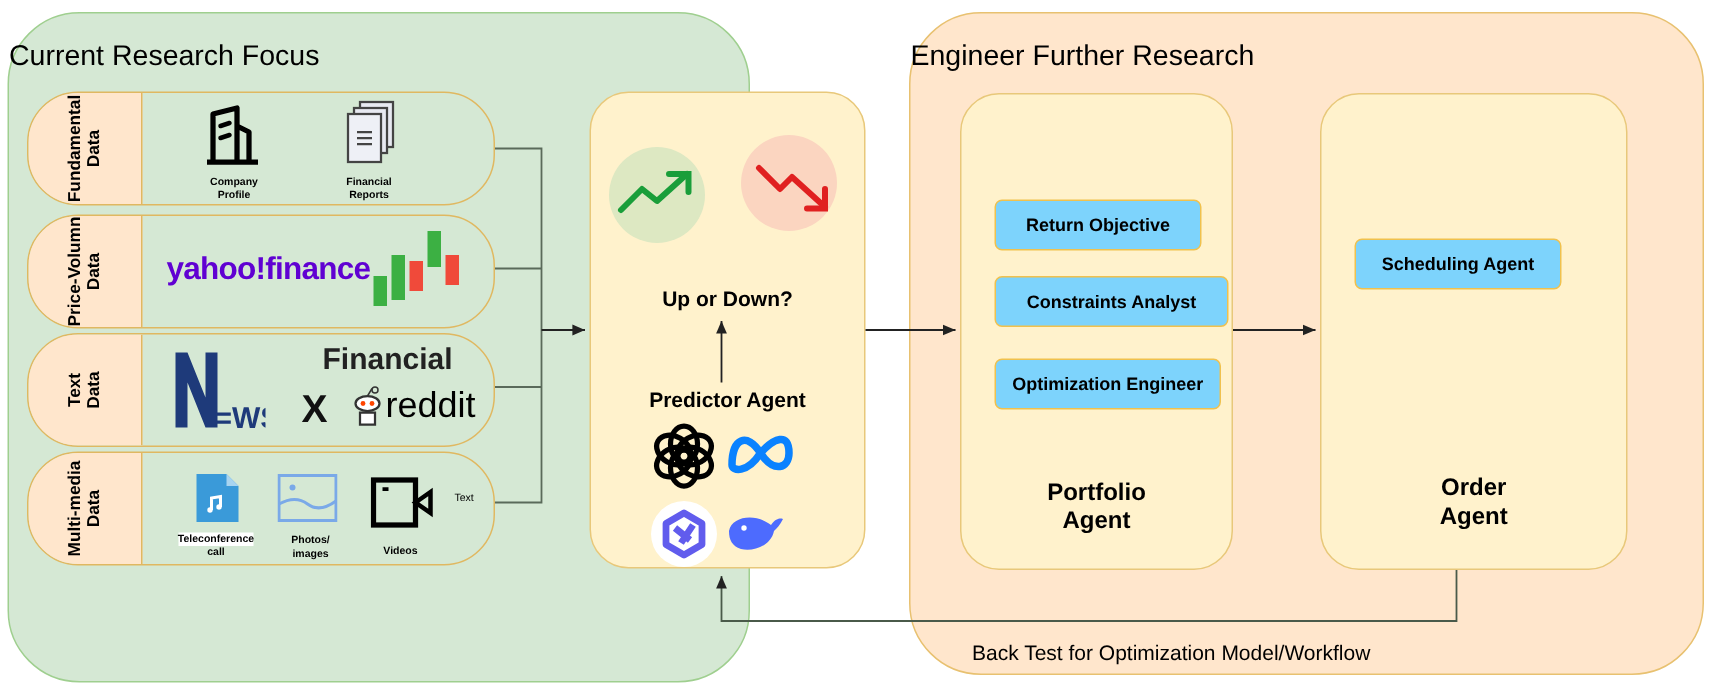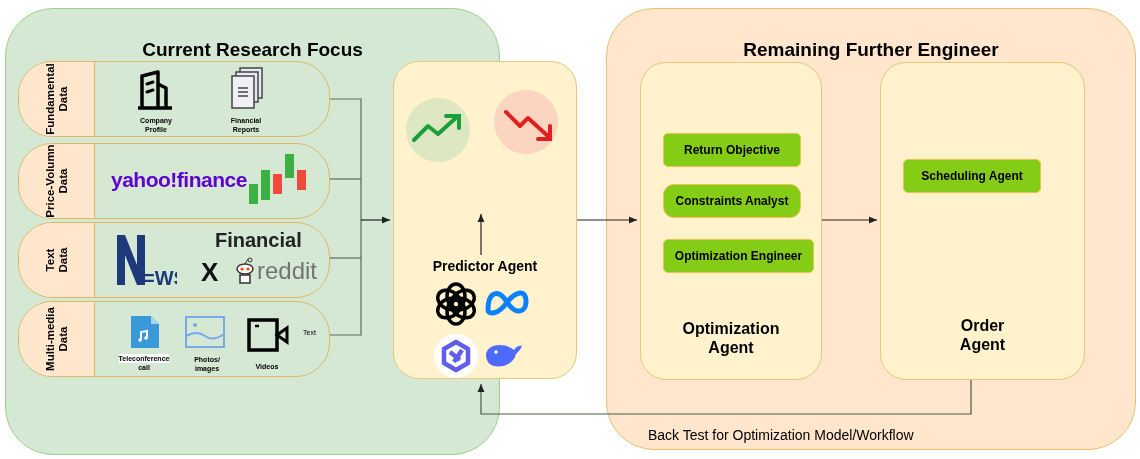--- a/index.html
+++ b/index.html
@@ -1,38 +1,38 @@
 <!DOCTYPE html>
 <html><head>
 <meta charset="utf-8">
 <style>
   * { box-sizing: border-box; margin: 0; padding: 0; }
   body { width: 1140px; height: 459px; background: #ffffff; position: relative; overflow: hidden; font-family: "Liberation Sans", sans-serif; color: #000; }
   .abs { position: absolute; }
   .panel-green { left: 5px; top: 8px; width: 495px; height: 447px; background: #d5e8d4; border: 1px solid #9fcf8f; border-radius: 48px; }
   .panel-orange { left: 606px; top: 8px; width: 530px; height: 442px; background: #ffe6cc; border: 1px solid #e8c170; border-radius: 48px; }
-  .panel-title { font-weight: bold; font-size: 19px; text-align: center; width: 100%; top: 18px; margin-top: 12px; }
+  .panel-title { font-weight: normal; font-size: 19px; text-align: left; width: 100%; top: 18px; }
   .row { left: 18px; width: 312px; height: 76px; border: 1px solid #e0b861; border-radius: 34px; background: #d5e8d4; overflow: hidden; }
   .row-label { position: absolute; left: 0; top: 0; width: 76px; height: 100%; background: #ffe6cc; border-right: 1px solid #e0b861; }
   .row-label span { position: absolute; left: 50%; top: 50%; transform: translate(-50%,-50%) rotate(-90deg); font-weight: bold; font-size: 11.5px; line-height: 13px; text-align: center; white-space: nowrap; }
   .small { font-size: 7px; font-weight: bold; text-align: center; line-height: 9px; }
   .box-yellow { background: #fff2cc; border: 1px solid #e8c87a; border-radius: 26px; }
-  .chip { background: #84cc16; border: 1px solid #f0c14d; border-radius: 5px; font-weight: bold; font-size: 12px; text-align: center; line-height: 32px; height: 34px; }
+  .chip { background: #7dd3fc; border: 1px solid #f0c14d; border-radius: 5px; font-weight: bold; font-size: 12px; text-align: center; line-height: 32px; height: 34px; }
   .agent-title { font-weight: bold; font-size: 16px; text-align: center; line-height: 19px; width: 100%; }
   svg.lines { position: absolute; left: 0; top: 0; }
 </style>
 </head>
 <body>
 
 <div class="abs panel-green">
   <div class="abs panel-title">Current Research Focus</div>
 </div>
 
 <div class="abs panel-orange">
-  <div class="abs panel-title">Remaining Further Engineer</div>
+  <div class="abs panel-title">Engineer Further Research</div>
 </div>
 
 <div class="abs row" style="top:61px;">
   <div class="row-label">
       <span>
         <span style="position:static;transform:none;display:block">Fundamental</span>
         <span style="position:static;transform:none;display:block">Data</span>
       </span>
     </div>
   <div class="abs" style="left:115px;top:6px;width:44px;">
@@ -90,21 +90,21 @@
   <div class="abs" style="left:196px;top:6px;font-weight:bold;font-size:20px;color:#222;">Financial</div>
   <div class="abs" style="left:182px;top:34px;font-size:26px;font-weight:bold;color:#111;">X</div>
   <svg class="abs" style="left:215px;top:34px;" width="22" height="30" viewBox="0 0 22 30">
     <circle cx="16" cy="3" r="2" fill="none" stroke="#333" stroke-width="1"></circle>
     <path d="M11 7 L14 2" stroke="#333"></path>
     <ellipse cx="11" cy="12" rx="8" ry="5" fill="#fff" stroke="#333" stroke-width="1.5"></ellipse>
     <circle cx="8" cy="12" r="1.6" fill="#ff4500"></circle>
       <circle cx="14" cy="12" r="1.6" fill="#ff4500"></circle>
     <path d="M6 18 H16 V26 H6 Z" fill="#fff" stroke="#333" stroke-width="1.5"></path>
   </svg>
-  <div class="abs" style="left:238px;top:34px;font-size:24px;color:#737373;">reddit</div>
+  <div class="abs" style="left:238px;top:34px;font-size:24px;color:#000000;">reddit</div>
 </div>
 
 <div class="abs row" style="top:301px;">
   <div class="row-label">
       <span>
         <span style="position:static;transform:none;display:block">Multi-media</span>
         <span style="position:static;transform:none;display:block">Data</span>
       </span>
     </div>
   <div class="abs" style="left:90px;top:12px;width:70px;">
@@ -145,20 +145,21 @@
       <path d="M8 42 L22 28 L32 36 L52 18" fill="none" stroke="#1a9e3a" stroke-width="4" stroke-linecap="round" stroke-linejoin="round"></path>
       <path d="M40 18 H53 V30" fill="none" stroke="#1a9e3a" stroke-width="4" stroke-linecap="round"></path>
     </svg>
   </div>
   <div class="abs" style="left:100px;top:28px;width:64px;height:64px;border-radius:50%;background:#fbd5c0;">
     <svg width="64" height="64" viewBox="0 0 64 64">
       <path d="M12 22 L26 36 L34 28 L56 48" fill="none" stroke="#e02020" stroke-width="4" stroke-linecap="round" stroke-linejoin="round"></path>
       <path d="M56 36 V49 H44" fill="none" stroke="#e02020" stroke-width="4" stroke-linecap="round"></path>
     </svg>
   </div>
+  <div class="abs" style="top:129px;width:100%;text-align:center;font-weight:bold;font-size:14px;">Up or Down?</div>
   <div class="abs" style="top:196px;width:100%;text-align:center;font-weight:bold;font-size:14px;">Predictor Agent</div>
   <svg class="abs" style="left:38px;top:218px;" width="48" height="48" viewBox="0 0 48 48">
     <g fill="none" stroke="#000" stroke-width="3.5">
       <ellipse cx="24" cy="16" rx="9" ry="12" transform="rotate(0 24 24)"></ellipse>
       <ellipse cx="24" cy="16" rx="9" ry="12" transform="rotate(60 24 24)"></ellipse>
       <ellipse cx="24" cy="16" rx="9" ry="12" transform="rotate(120 24 24)"></ellipse>
       <ellipse cx="24" cy="16" rx="9" ry="12" transform="rotate(180 24 24)"></ellipse>
       <ellipse cx="24" cy="16" rx="9" ry="12" transform="rotate(240 24 24)"></ellipse>
       <ellipse cx="24" cy="16" rx="9" ry="12" transform="rotate(300 24 24)"></ellipse>
     </g>
@@ -175,24 +176,24 @@
     </svg>
   </div>
   <svg class="abs" style="left:90px;top:278px;" width="40" height="30" viewBox="0 0 40 30">
     <path d="M2 14 C4 4 20 2 30 10 C34 4 38 6 38 6 C36 10 34 12 32 14 C30 24 18 28 10 26 C4 24 2 20 2 14 Z" fill="#4d6bfe"></path>
     <circle cx="12" cy="12" r="1.8" fill="#fff"></circle>
   </svg>
 </div>
 
 <div class="abs box-yellow" style="left:640px;top:62px;width:182px;height:318px;">
   <div class="abs chip" style="left:22px;top:70px;width:138px;">Return Objective</div>
-  <div class="abs chip" style="left:22px;top:121px;width:138px;border-radius:11px;">Constraints Analyst</div>
+  <div class="abs chip" style="left:22px;top:121px;width:156px;">Constraints Analyst</div>
   <div class="abs chip" style="left:22px;top:176px;width:151px;">Optimization Engineer</div>
   <div class="abs agent-title" style="top:256px;">
-    <div>Optimization</div>
+    <div>Portfolio</div>
     <div>Agent</div>
   </div>
 </div>
 
 <div class="abs box-yellow" style="left:880px;top:62px;width:205px;height:318px;">
   <div class="abs chip" style="left:22px;top:96px;width:138px;">Scheduling Agent</div>
   <div class="abs agent-title" style="top:253px;">
     <div>Order</div>
     <div>Agent</div>
   </div>

